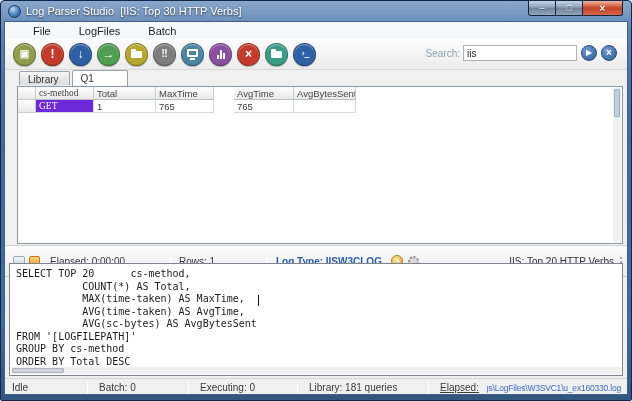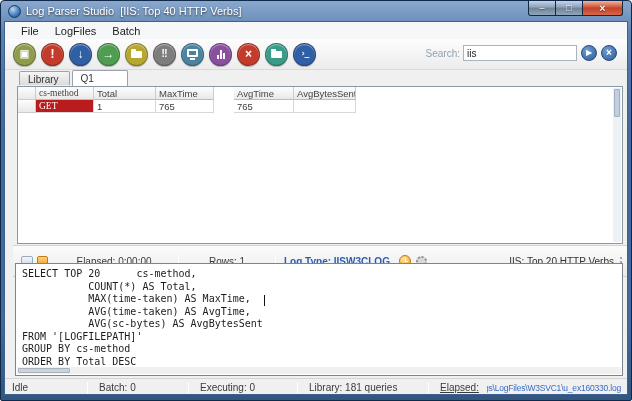--- a/index.html
+++ b/index.html
@@ -20,21 +20,21 @@
   .winbtn.min { width:28px; border-radius:0 0 0 3px; background:linear-gradient(#c7d5e6,#8ba0b8 45%,#6f8398 50%,#90a5ba); }
   .winbtn.max { width:27px; border-left:none; background:linear-gradient(#c7d5e6,#8ba0b8 45%,#6f8398 50%,#90a5ba); }
   .winbtn.close { width:40px; border-left:none; border-radius:0 0 3px 0;
     background:linear-gradient(#f2b5a0,#d9604380 45%,#c04428 50%,#d8654a); background-color:#c2452c; font-size:10px; font-weight:bold; }
 
   
   .client { position:absolute; left:3px; right:3px; top:20px; bottom:5px; background:#f0f0f0; border:1px solid #3d608c; overflow:hidden; }
   .client > div { position:absolute; }
 
   .menubar { left:0; right:0; top:0; height:17px; background:#f6f7f8; display:flex; align-items:center; padding-left:8px; }
-  .menu-item { font-size:11px; color:#222; padding:1px 8px; }
+  .menu-item { font-size:11px; color:#222; padding:1px 8px;margin-left:12px; }
 
   .toolbar { left:0; right:0; top:17px; height:31px; background:linear-gradient(#fdfdfd,#ececec); border-bottom:1px solid #d9d9d9;
     display:flex; align-items:center; padding-left:8px; }
   .tbtn { width:23px; height:23px; border-radius:50%; margin-right:5px; flex:0 0 auto;
     display:flex; align-items:center; justify-content:center; color:#fff;
     box-shadow:inset 0 1px 1px rgba(255,255,255,.45), 0 1px 1px rgba(0,0,0,.25); border:1px solid rgba(0,0,0,.25); }
   .tglyph { font-size:12px; font-weight:bold; line-height:1; color:#fff; }
   .tglyph.small { font-size:10px; }
   .tglyph.ps { font-family:"DejaVu Sans Mono", monospace; font-size:8px; letter-spacing:-1px; }
   .mini-folder { position:relative; width:11px; height:7px; background:#fff; border-radius:1px; }
@@ -59,44 +59,44 @@
   .tab.inactive { background:linear-gradient(#f5f5f5,#dcdcdc); height:14px; }
   .tab.active { background:#fff; height:16px; min-width:56px; }
 
   .gridpanel { left:12px; right:4px; top:64px; height:158px; background:#fff; border:1px solid #8a97a5; }
   .grid-row { display:flex; height:13px; }
   .gcell { font-size:9.5px; color:#3c3c3c; padding:0 3px; line-height:13px; overflow:hidden; white-space:nowrap;
     border-right:1px solid #d4d8dd; border-bottom:1px solid #d4d8dd; }
   .ghead .gcell { background:linear-gradient(#fdfdfd,#e9e9e9); border-right:1px solid #c9cdd2; border-bottom:1px solid #b9bdc2; color:#444; }
   .stub { width:18px; background:linear-gradient(#fdfdfd,#e9e9e9); border-right:1px solid #c9cdd2; border-bottom:1px solid #c9cdd2; }
   .c0{width:58px;font-family:Liberation Serif, serif;} .c1{width:62px;} .c2{width:58px;} .c3{width:60px;margin-left:20px;} .c4{width:62px;}
-  .gcell.selected { background:#b91c1c; color:#fff; }
+  .gcell.selected { background:#6d28d9; color:#fff; }
   .vscroll { position:absolute; top:1px; right:1px; bottom:1px; width:8px; background:#edf1f6; }
   .vscroll .thumb { position:absolute; top:1px; left:1px; width:6px; height:28px; background:#c2cede; border:1px solid #9fb0c4; border-radius:1px; }
 
-  .midstrip { left:8px; right:0; top:223px; height:32px; background:linear-gradient(#fbfbfb,#ebebeb);
-    border-top:1px solid #d2d2d2; border-bottom:1px solid #cfcfcf; display:flex; align-items:center; font-size:10px; color:#3a3a3a;text-align:center; }
+  .midstrip { left:0; right:0; top:223px; height:32px; background:linear-gradient(#fbfbfb,#ebebeb);
+    border-top:1px solid #d2d2d2; border-bottom:1px solid #cfcfcf; display:flex; align-items:center; font-size:10px; color:#3a3a3a; }
   .sep { width:1px; height:12px; background:#c8c8c8; border-right:1px solid #fff; margin:0 4px; }
   .mini-ic1 { width:12px; height:10px; margin-left:8px; background:linear-gradient(#f4f7fa,#ccd7e2); border:1px solid #9aaabb; border-radius:2px; }
   .mini-ic2 { width:11px; height:11px; margin-left:4px; margin-right:6px; background:linear-gradient(#ffd080,#ef9c28); border:1px solid #bf7c14; border-radius:2px; }
   .mseg { padding:0 4px; white-space:nowrap; }
   .mseg.elapsed { width:120px; } .mseg.rows { width:88px; }
   .logtype { color:#2a5db0; font-weight:bold; }
   .clock-icon { position:relative; width:12px; height:12px; border-radius:50%; margin-left:5px;
     background:radial-gradient(circle at 35% 30%, #ffe2a6, #f0a224); border:1px solid #b87a16; }
   .clock-icon::before { content:""; position:absolute; left:5px; top:2px; width:1px; height:4px; background:#fff; }
   .clock-icon::after { content:""; position:absolute; left:5px; top:5px; width:3px; height:1px; background:#fff; }
   .gear-icon { width:11px; height:11px; border-radius:50%; margin-left:5px; background:#d9d9d9; border:2px dotted #8f8f8f; }
   .mid-right { margin-left:auto; display:flex; align-items:center; padding-right:4px; }
   .query-name { font-size:10px; color:#333; white-space:nowrap; }
   .grip { width:5px; height:11px; margin-left:4px; position:relative; }
   .grip::before { content:""; position:absolute; left:2px; top:1px; width:2px; height:2px; background:#a7a7a7;
     box-shadow:0 4px 0 #a7a7a7, 0 8px 0 #a7a7a7; }
 
-  .sqlpanel { left:10px; right:4px; top:241px; height:113px; background:#fff; border:1px solid #7a8591; }
+  .sqlpanel { left:4px; right:4px; top:241px; height:113px; background:#fff; border:1px solid #7a8591; }
   .sql-text { position:absolute; left:0; top:0; right:0; bottom:8px; padding:4px 0 0 6px; overflow:hidden;
     font-family:"DejaVu Sans Mono", monospace; font-size:10px; line-height:12.5px; color:#1b1b1b; white-space:pre; }
   .caret { position:absolute; left:248px; top:31px; width:1px; height:11px; background:#111; }
   .hscroll { position:absolute; left:1px; right:1px; bottom:1px; height:7px; background:#f0f0f0; }
   .hscroll .thumb { position:absolute; left:1px; top:1px; width:52px; height:5px; background:#cdd3da; border:1px solid #aab2bc; border-radius:1px; }
 
   .bottombar { left:0; right:0; top:356px; height:18px; background:#f0f0f0; border-top:1px solid #d4d4d4;
     display:flex; align-items:center; font-size:10px; color:#3a3a3a; }
   .bseg { padding-left:7px; white-space:nowrap; }
   .bseg.state{width:78px;} .bseg.batch{width:92px;} .bseg.exec{width:100px;} .bseg.lib{width:122px;} .bseg.belapsed{width:54px;text-decoration:underline;}
@@ -105,21 +105,21 @@
 </style>
 </head>
 <body>
 
 <div class="window">
 
   <div class="titlebar">
     <div class="app-icon"></div>
     <div class="title-text">
       <span>Log Parser Studio</span>&nbsp;
-      <span>[IIS: Top 40 HTTP Verbs]</span>
+      <span>[IIS: Top 30 HTTP Verbs]</span>
     </div>
     <div class="winbtns">
       <div class="winbtn min">
           <span>–</span>
         </div>
       <div class="winbtn max">
           <span>□</span>
         </div>
       <div class="winbtn close">
           <span>×</span>

